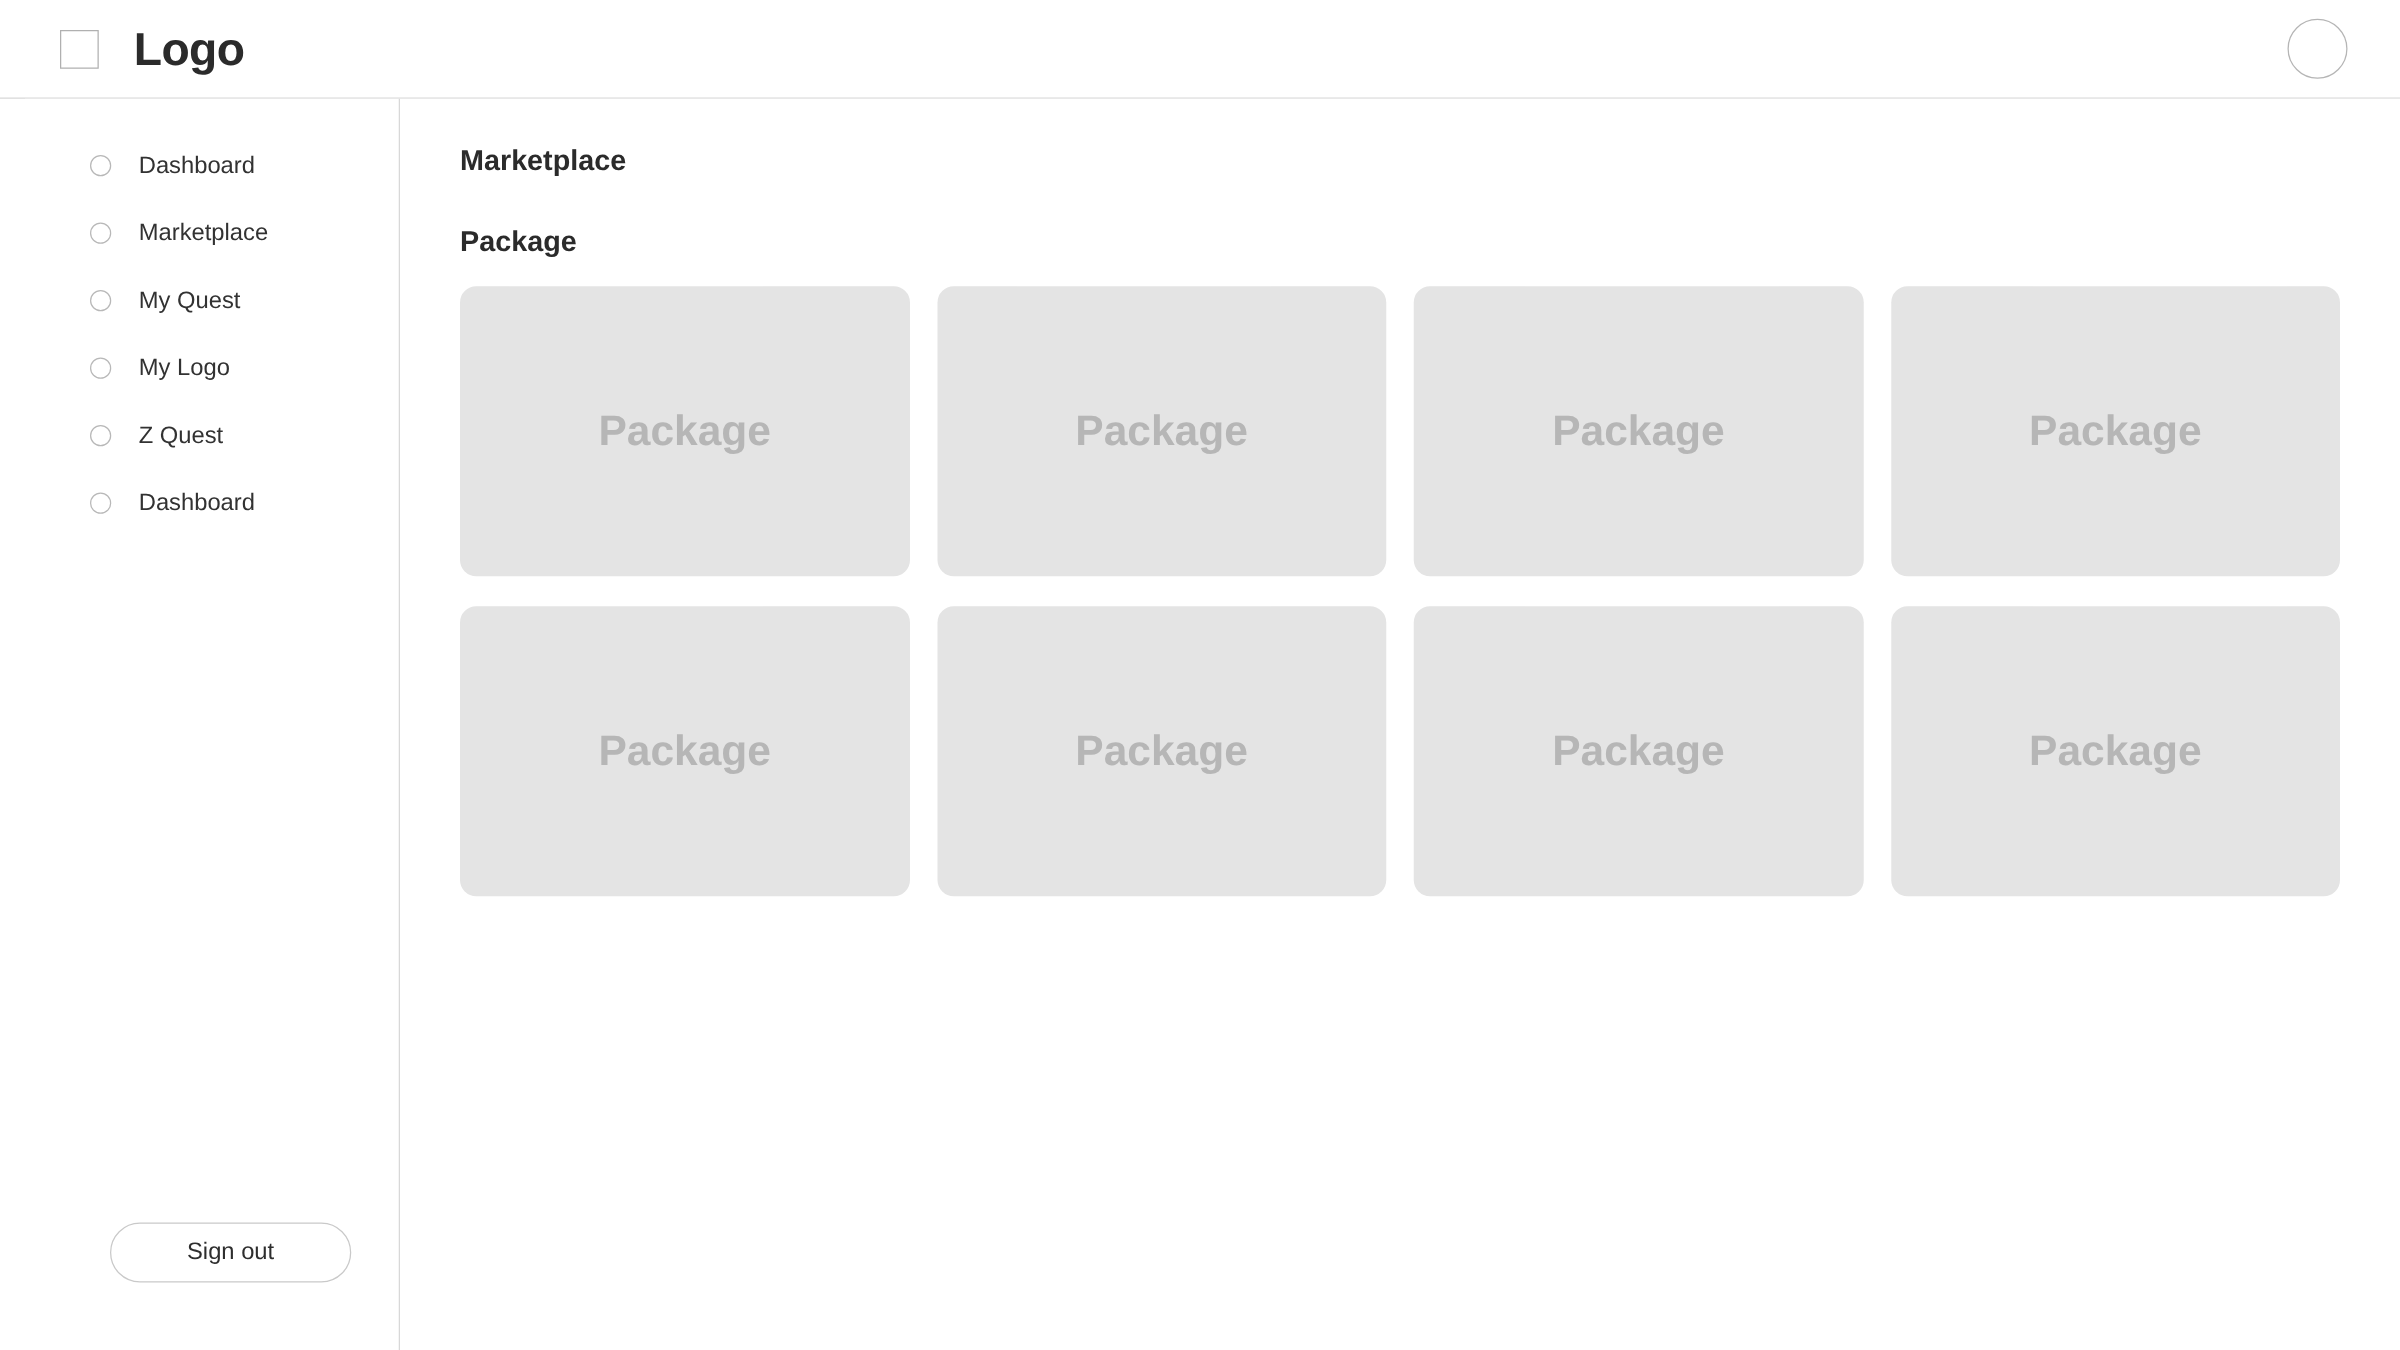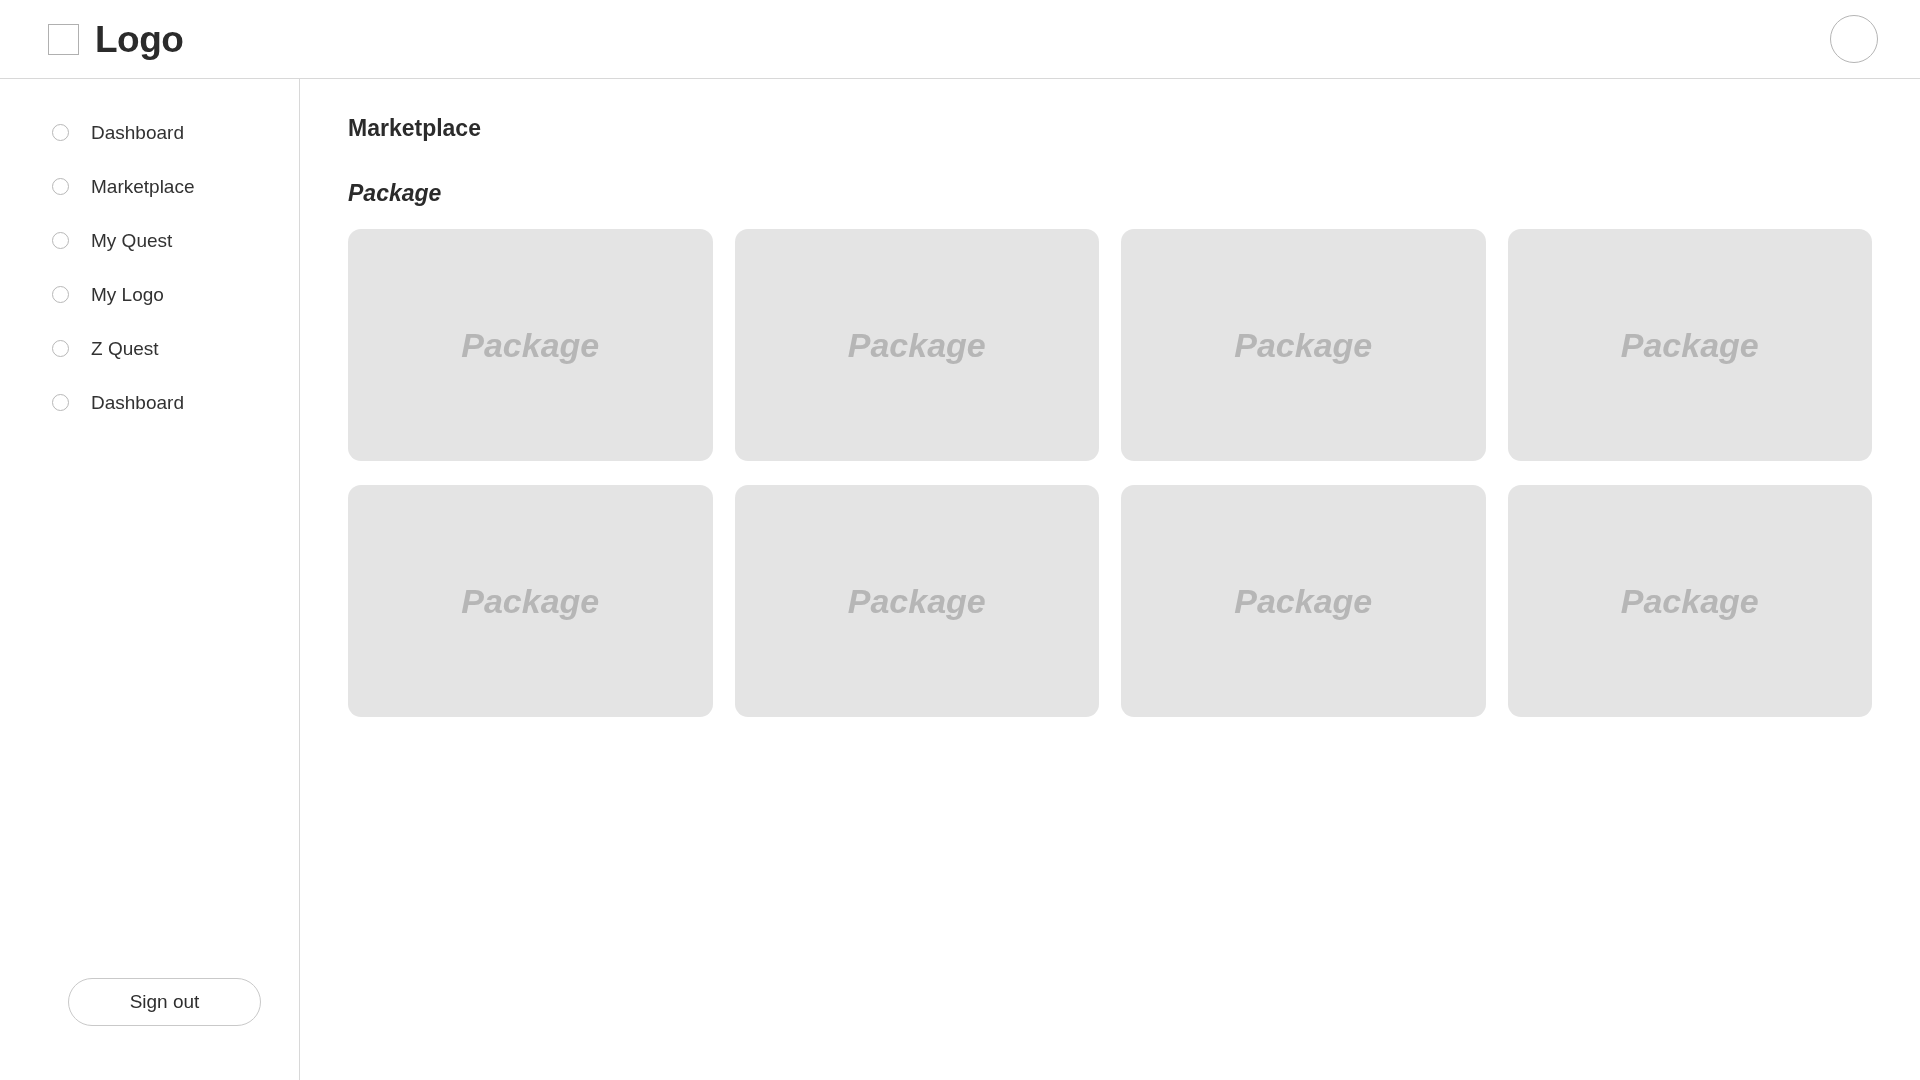--- a/index.html
+++ b/index.html
@@ -29,21 +29,21 @@
     display: flex;
     align-items: center;
     justify-content: space-between;
     padding: 0 42px 0 48px;
     background: #ffffff;
   }
 
   .brand {
     display: flex;
     align-items: center;
-    gap: 16px;
+    gap: 28px;
   }
 
   .logo-mark {
     width: 31px;
     height: 31px;
     border: 1.5px solid #b0b0b0;
     background: #ffffff;
   }
 
   .logo-text {
@@ -60,20 +60,21 @@
     border-radius: 50%;
     border: 1.5px solid #b5b5b5;
     background: #ffffff;
   }
 
   
   .body {
     flex: 1;
     display: flex;
     min-height: 0;
+    margin-left: 20px;
   }
 
   
   .sidebar {
     width: 300px;
     min-width: 300px;
     border-right: 1px solid #d8d8d8;
     background: #ffffff;
     display: flex;
     flex-direction: column;
@@ -159,21 +160,20 @@
 
   .banner-text {
     font-size: 43px;
     font-weight: 700;
     color: #b6b6b6;
     line-height: 1;
   }
 
   .package-section {
     margin-top: 42px;
-    font-style: italic;
   }
 
   .package-grid {
     display: grid;
     grid-template-columns: repeat(4, 1fr);
     column-gap: 22px;
     row-gap: 24px;
   }
 
   .package-card {

